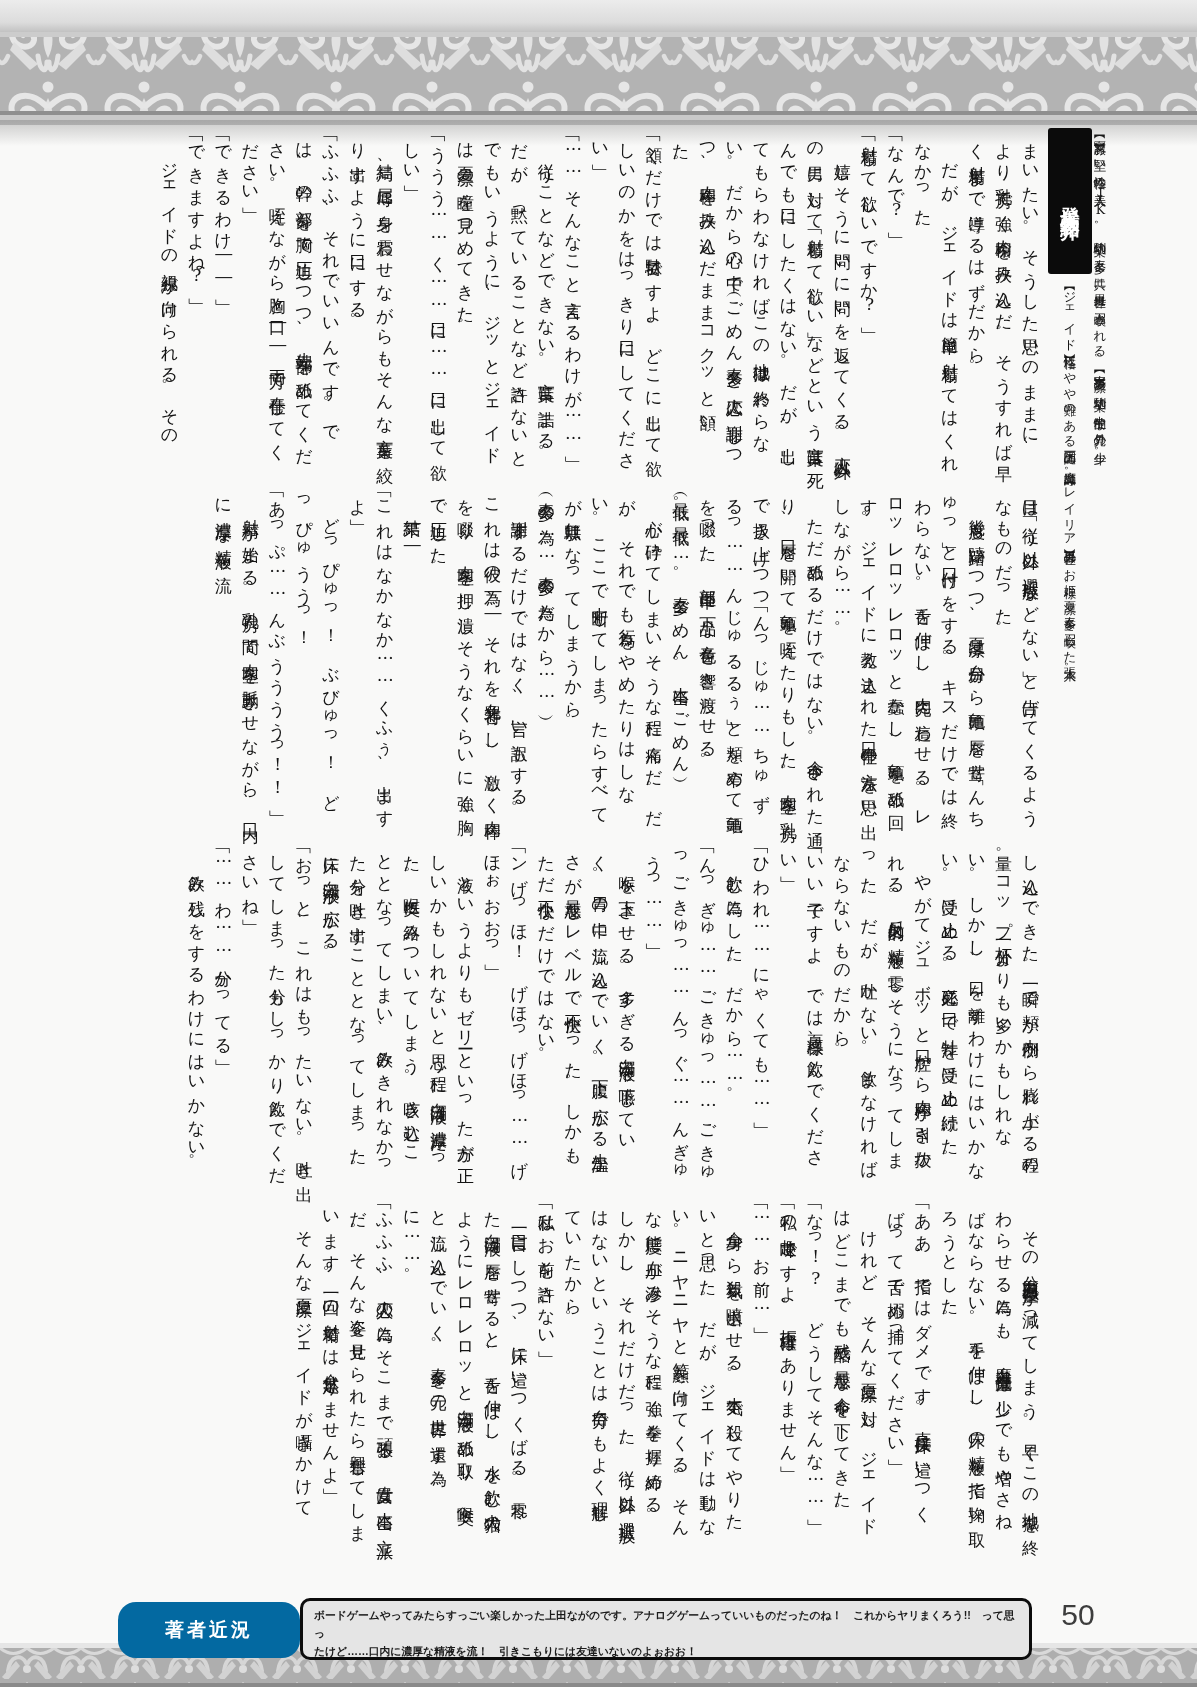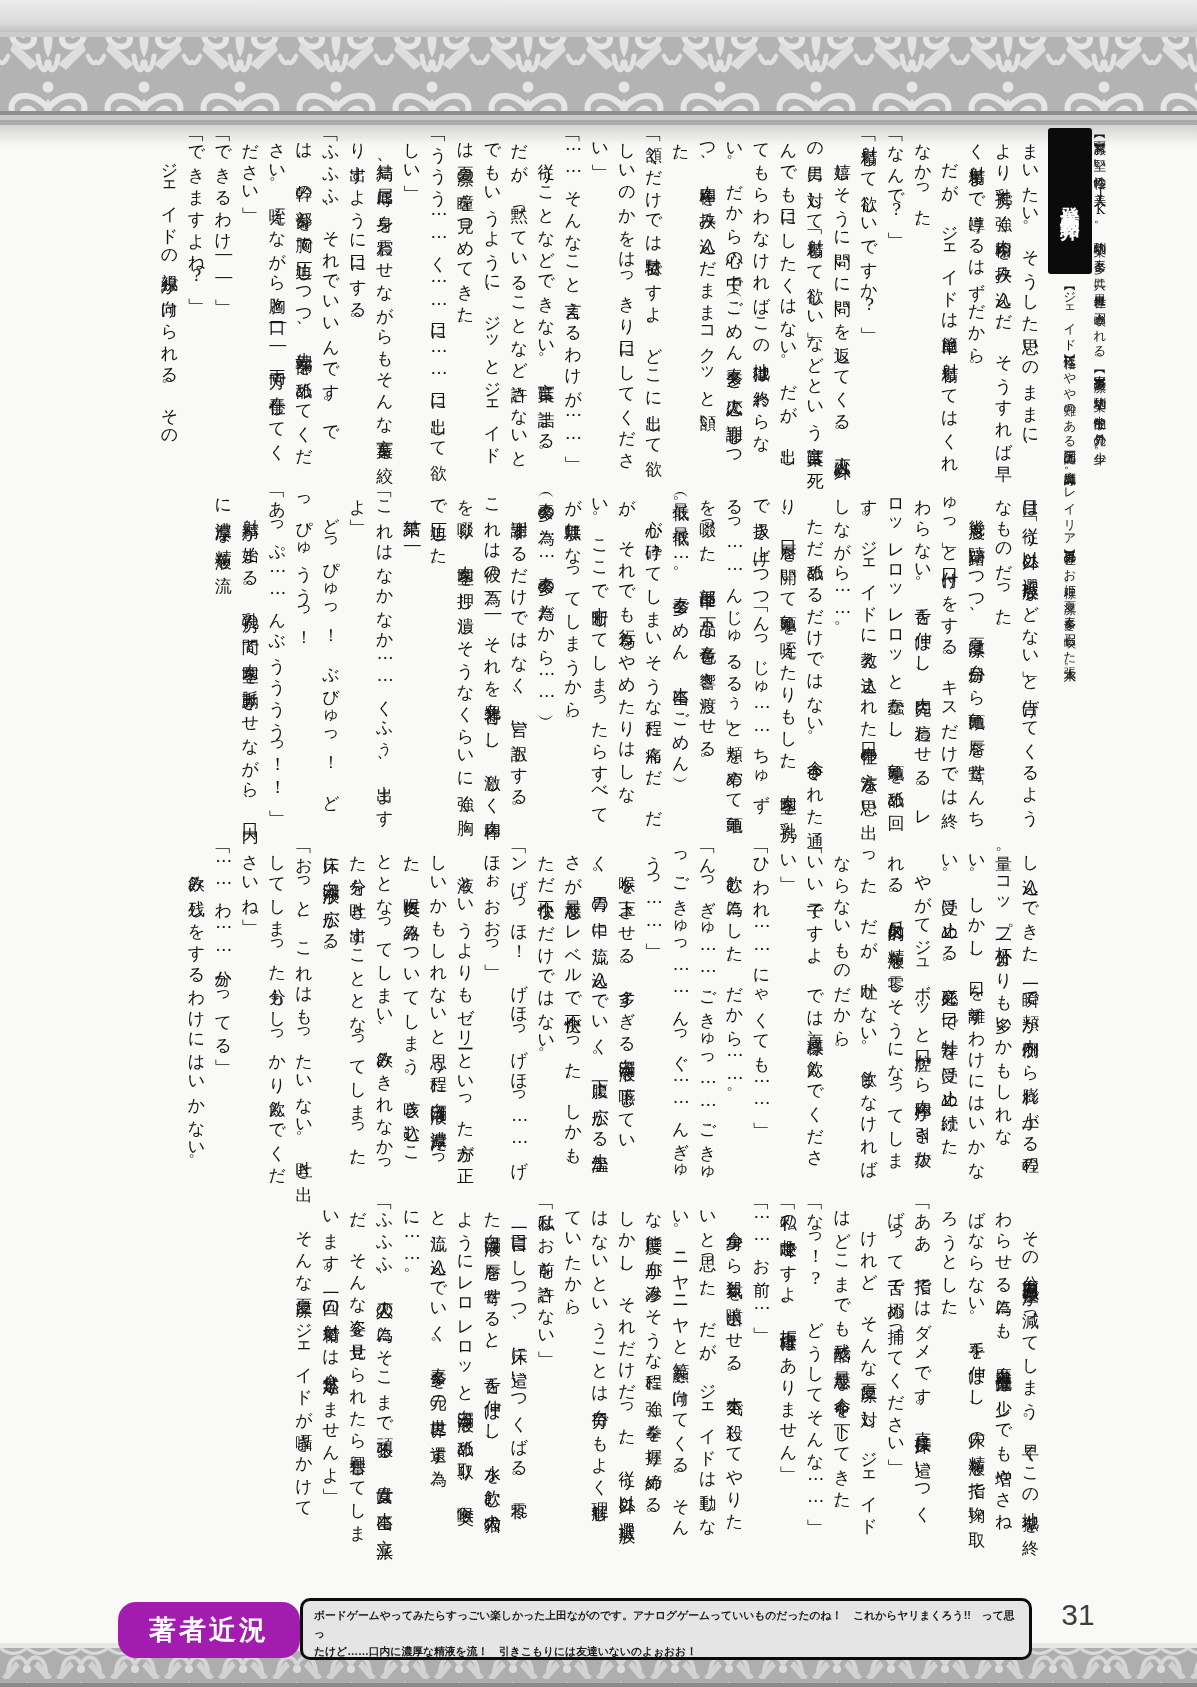--- a/index.html
+++ b/index.html
@@ -21,23 +21,23 @@
   .intro-col-2{left:1060px;top:282px;width:20px;height:620px;}
   
   .band{position:absolute;left:128px;width:916px;height:336px;writing-mode:vertical-rl;
         text-orientation:upright;white-space:pre-line;color:#141414;
         font-size:17px;line-height:26.9px;letter-spacing:2.5px;}
   .band1{top:131px;}
   .band2{top:487px;}
   .band3{top:843px;}
   .band4{top:1199px;}
   
-  .footer-pill{position:absolute;left:118px;top:1602px;width:182px;height:56px;background:#a21caf;
+  .footer-pill{position:absolute;left:118px;top:1602px;width:182px;height:56px;background:#0369a1;
                border-radius:18px;color:#ffffff;font-family:"Liberation Sans","DejaVu Sans",sans-serif;
-               font-weight:bold;font-size:27px;letter-spacing:3px;display:flex;align-items:center;
+               font-weight:bold;font-size:19px;letter-spacing:3px;display:flex;align-items:center;
                justify-content:center;z-index:4;}
   .footer-box{position:absolute;left:300px;top:1598px;width:732px;height:62px;background:#e5e5e5;
               border:3.5px solid #0c0c0c;border-radius:10px;box-sizing:border-box;z-index:4;
               padding:6px 11px;font-family:"Liberation Sans","DejaVu Sans",sans-serif;
               font-weight:bold;font-size:10.8px;line-height:1.65;color:#1c1c1c;letter-spacing:0;}
   .page-number{position:absolute;left:1048px;top:1598px;width:60px;text-align:center;
                font-family:"Liberation Sans","DejaVu Sans",sans-serif;font-size:30px;color:#3d3d3d;z-index:3;}
 </style>
 </head>
 <body>
@@ -145,15 +145,15 @@
   </svg>
 
   <div>
     <div class="footer-pill">著者近況</div>
     <div class="footer-box">
       <div>ボードゲームやってみたらすっごい楽しかった上田ながのです。アナログゲームっていいものだったのね！　これからヤリまくろう!!　って思っ</div>
       <div>たけど……口内に濃厚な精液を流！　引きこもりには友達いないのよぉおお！</div>
     </div>
   </div>
 
-  <div class="page-number">31</div>
+  <div class="page-number">50</div>
 
 </div>
 
 </body></html>

